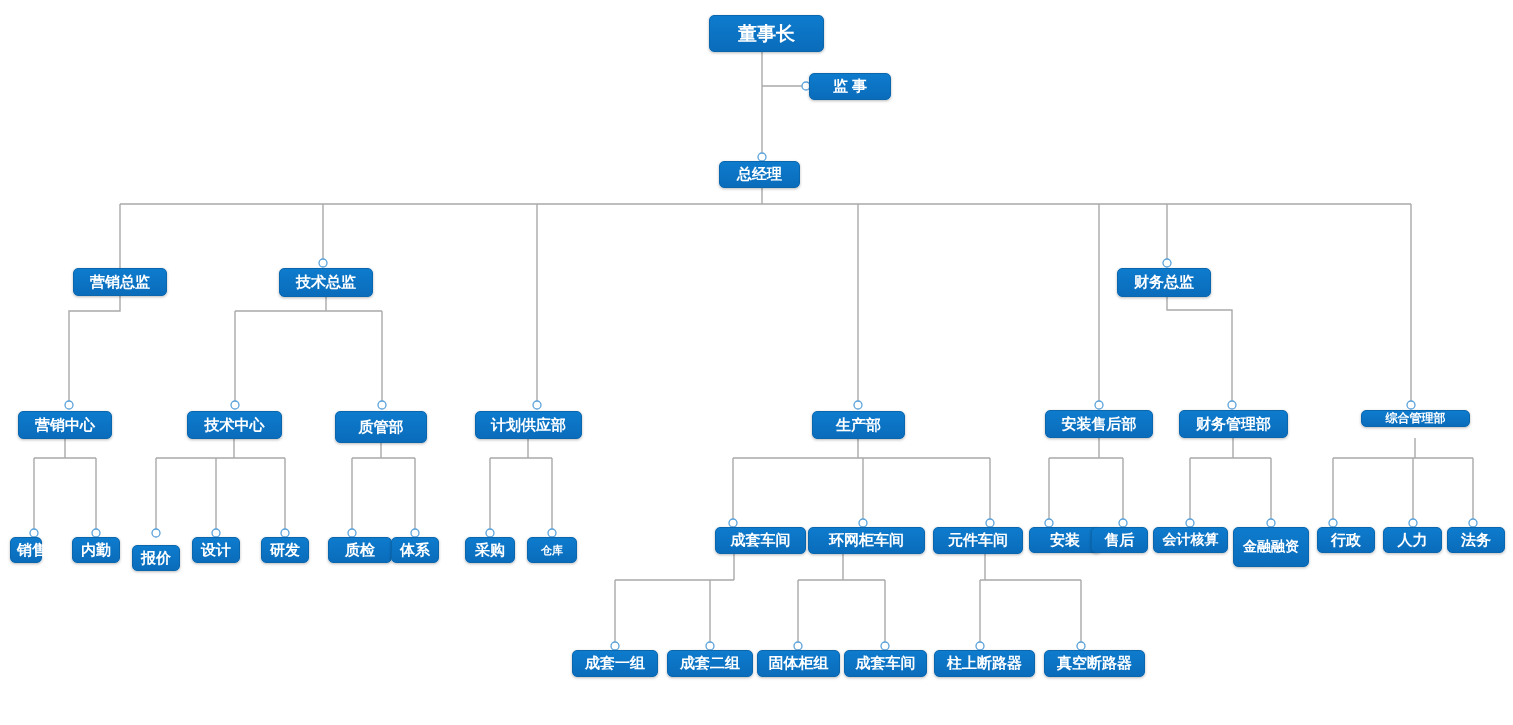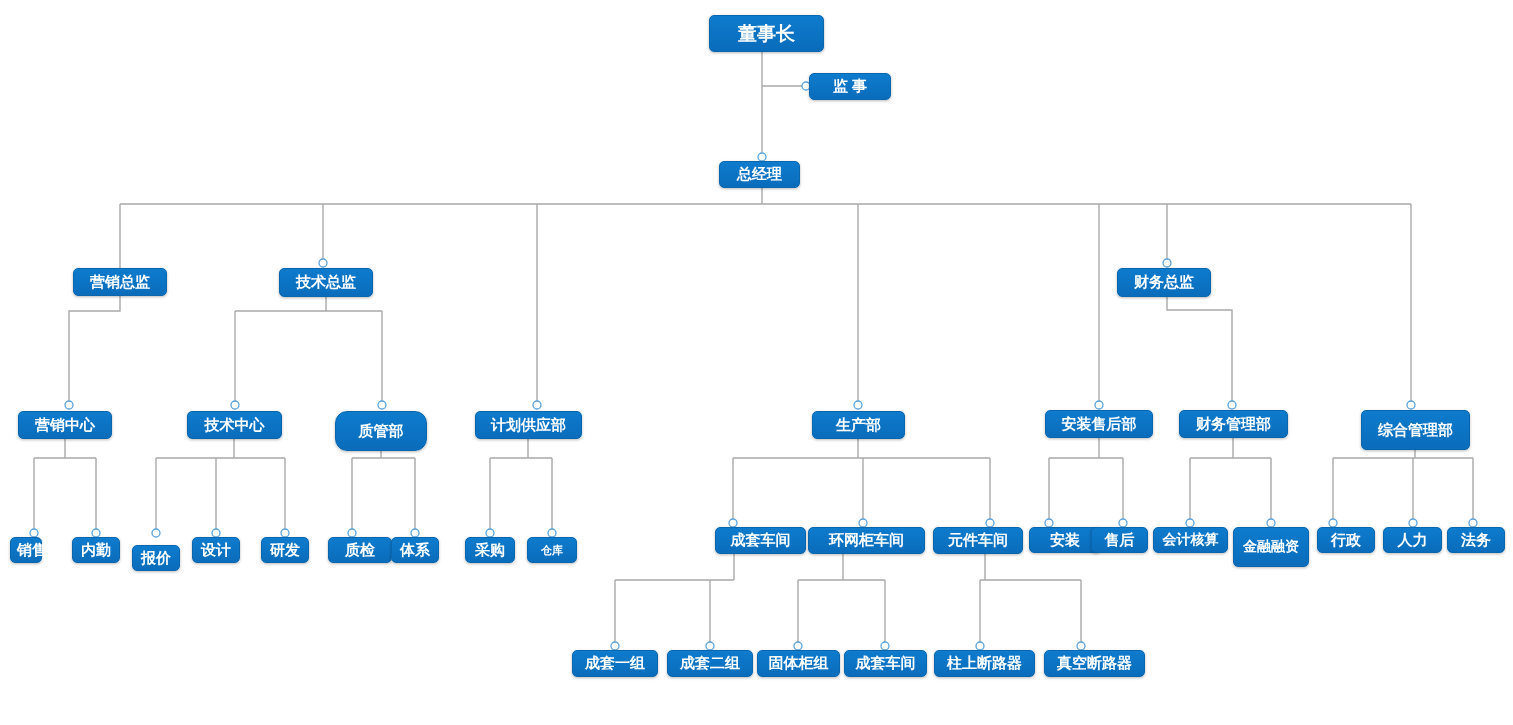--- a/index.html
+++ b/index.html
@@ -135,26 +135,26 @@
     </svg>
   <div id="nodes-layer">
       <div class="node" style="left: 709px; top: 15px; width: 115px; height: 37px; font-size: 19px;">董事长</div>
       <div class="node" style="left: 809px; top: 73px; width: 82px; height: 27px; font-size: 15px;">监 事</div>
       <div class="node" style="left: 719px; top: 161px; width: 81px; height: 27px; font-size: 15px;">总经理</div>
       <div class="node" style="left: 73px; top: 268px; width: 94px; height: 28px; font-size: 15px;">营销总监</div>
       <div class="node" style="left: 279px; top: 268px; width: 94px; height: 29px; font-size: 15px;">技术总监</div>
       <div class="node" style="left: 1117px; top: 268px; width: 94px; height: 29px; font-size: 15px;">财务总监</div>
       <div class="node" style="left: 18px; top: 411px; width: 94px; height: 28px; font-size: 15px;">营销中心</div>
       <div class="node" style="left: 187px; top: 411px; width: 95px; height: 28px; font-size: 15px;">技术中心</div>
-      <div class="node" style="left: 335px; top: 411px; width: 92px; height: 40px; font-size: 15px; border-radius: 12px;">质管部</div>
+      <div class="node" style="left: 335px; top: 411px; width: 92px; height: 32px; font-size: 15px;">质管部</div>
       <div class="node" style="left: 475px; top: 411px; width: 107px; height: 28px; font-size: 15px;">计划供应部</div>
       <div class="node" style="left: 812px; top: 411px; width: 93px; height: 28px; font-size: 15px;">生产部</div>
       <div class="node" style="left: 1045px; top: 410px; width: 108px; height: 28px; font-size: 15px;">安装售后部</div>
       <div class="node" style="left: 1179px; top: 410px; width: 109px; height: 28px; font-size: 15px;">财务管理部</div>
-      <div class="node" style="left: 1361px; top: 410px; width: 109px; height: 40px; font-size: 15px;">综合管理部</div>
+      <div class="node" style="left: 1361px; top: 410px; width: 109px; height: 17px; font-size: 12px;">综合管理部</div>
       <div class="node" style="left: 10px; top: 537px; width: 32px; height: 26px; font-size: 15px; padding-left: 12px;">销售</div>
       <div class="node" style="left: 72px; top: 537px; width: 48px; height: 26px; font-size: 15px;">内勤</div>
       <div class="node" style="left: 132px; top: 537px; width: 48px; height: 26px; font-size: 15px; margin-top: 8px;">报价</div>
       <div class="node" style="left: 192px; top: 537px; width: 48px; height: 26px; font-size: 15px;">设计</div>
       <div class="node" style="left: 261px; top: 537px; width: 48px; height: 26px; font-size: 15px;">研发</div>
       <div class="node" style="left: 328px; top: 537px; width: 64px; height: 26px; font-size: 15px;">质检</div>
       <div class="node" style="left: 391px; top: 537px; width: 48px; height: 26px; font-size: 15px;">体系</div>
       <div class="node" style="left: 465px; top: 537px; width: 50px; height: 26px; font-size: 15px;">采购</div>
       <div class="node" style="left: 527px; top: 537px; width: 50px; height: 26px; font-size: 11px; text-align: right;">仓库</div>
       <div class="node" style="left: 715px; top: 527px; width: 91px; height: 27px; font-size: 15px;">成套车间</div>

